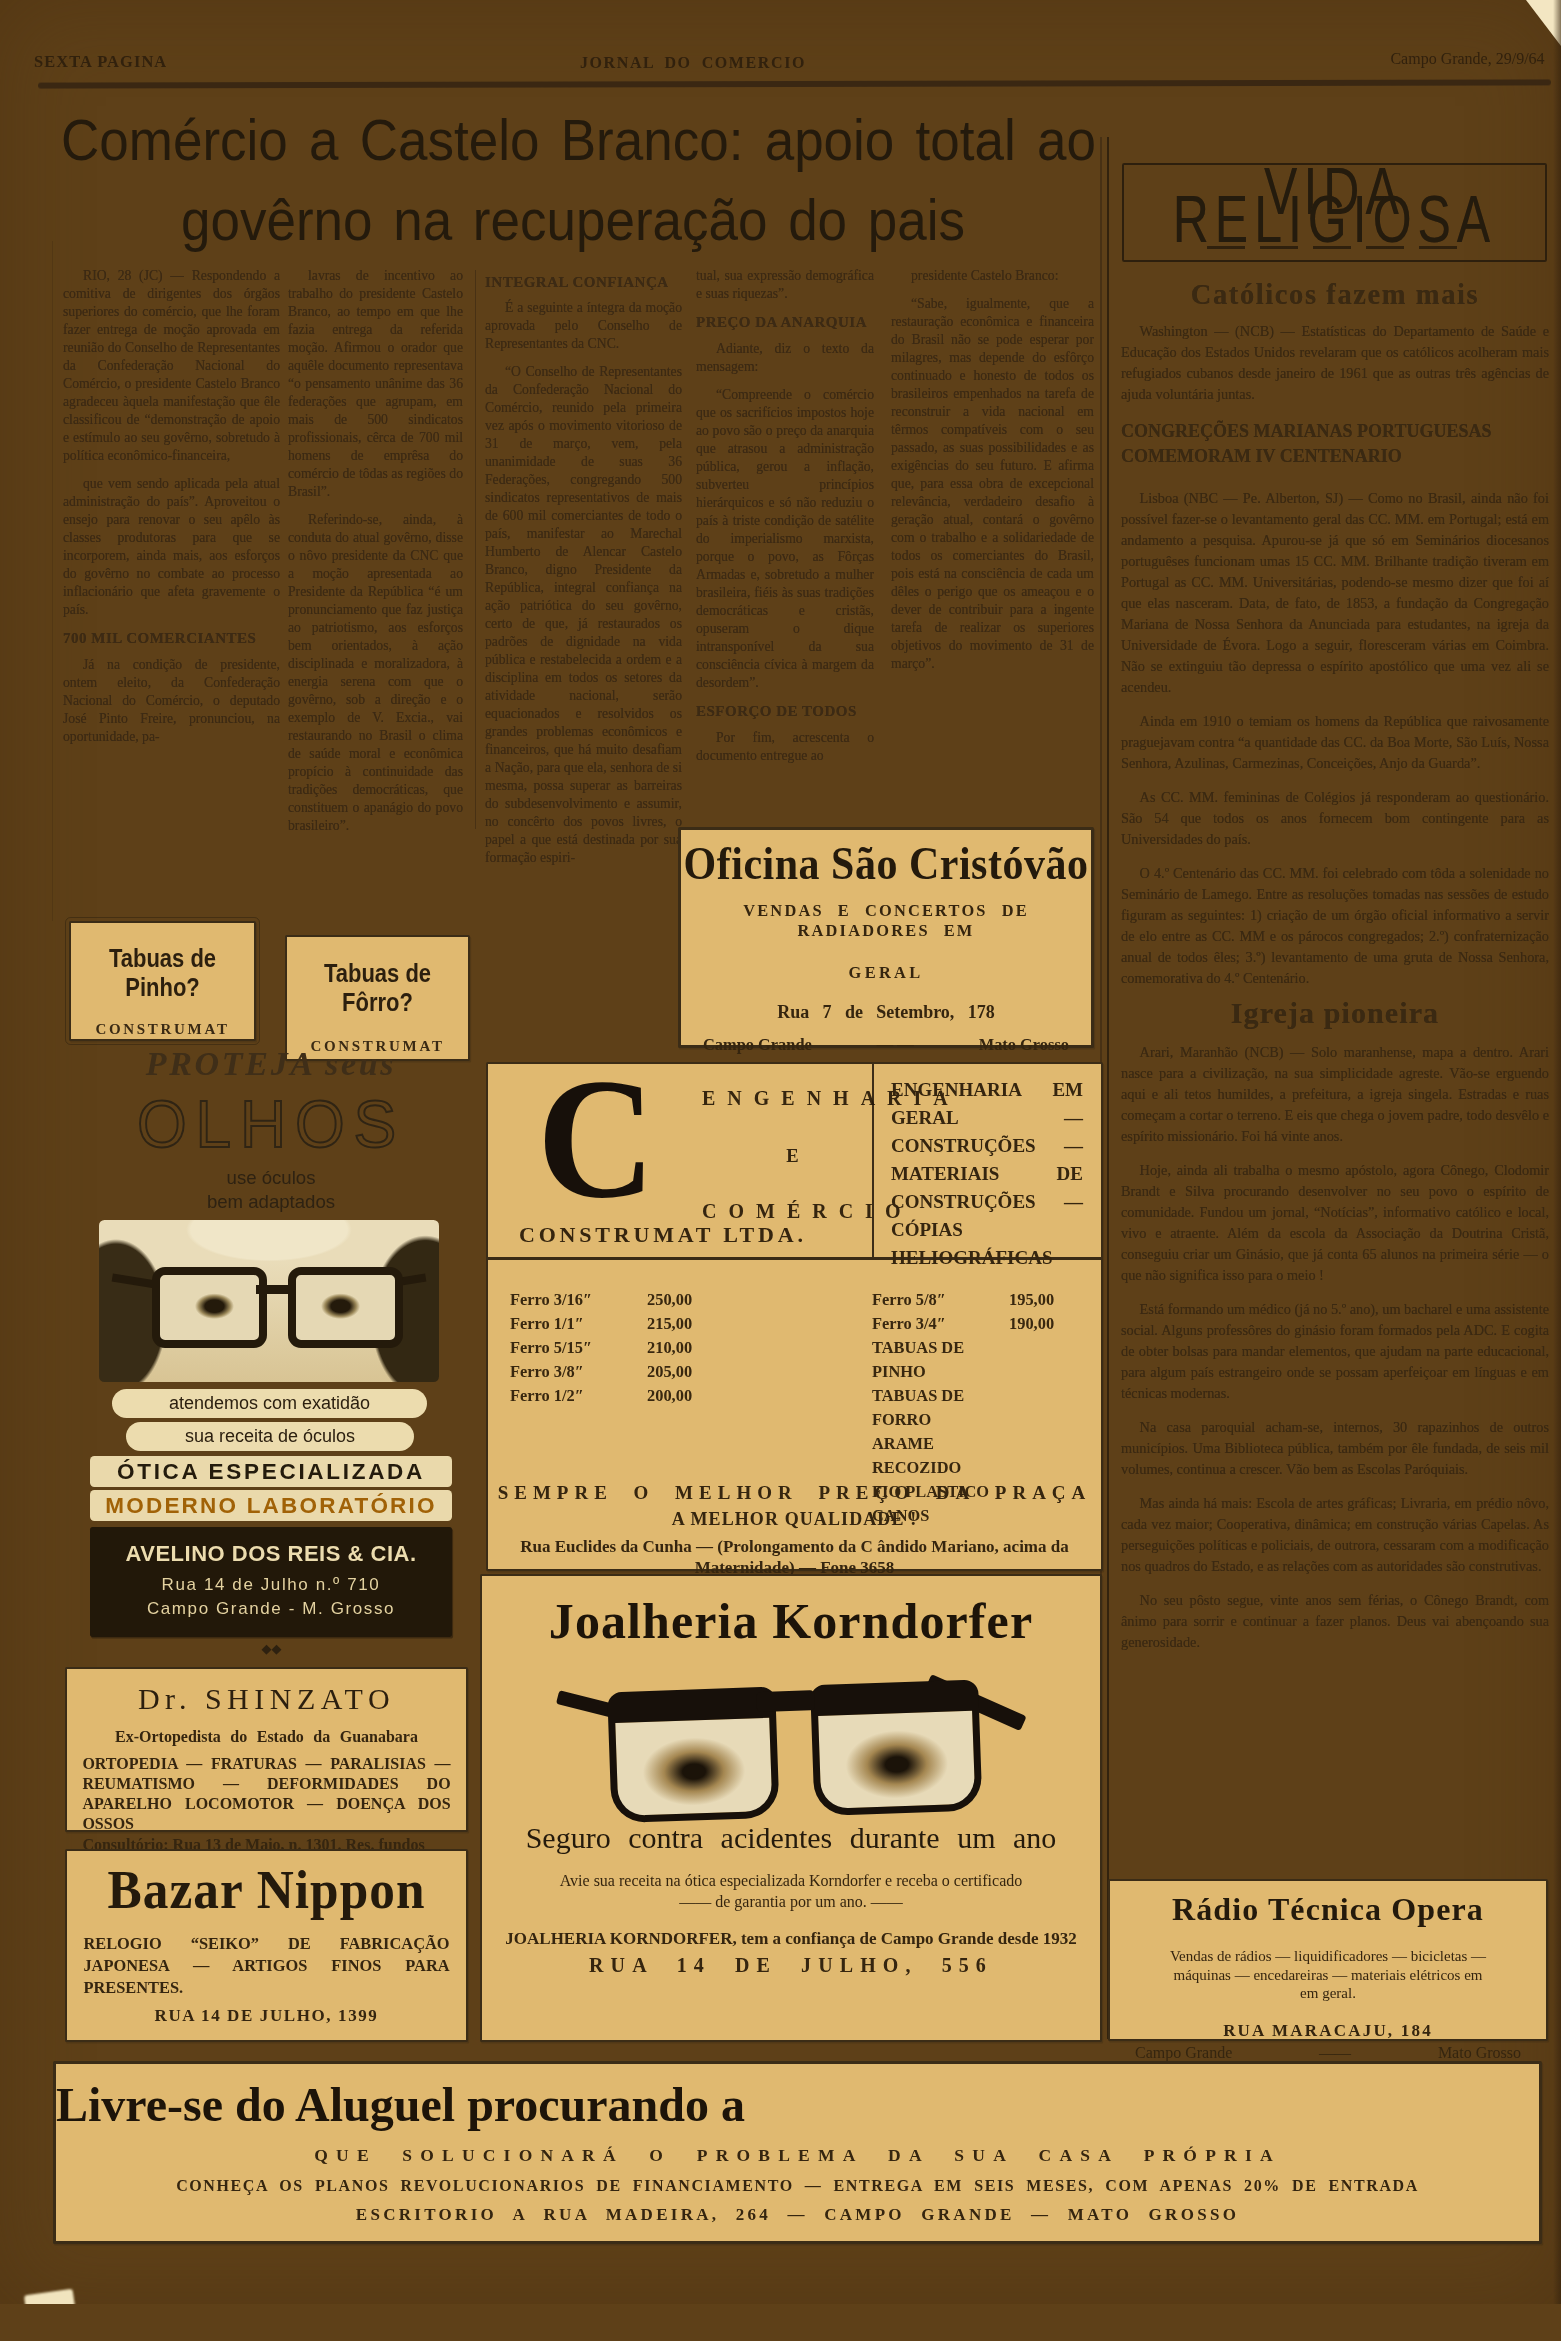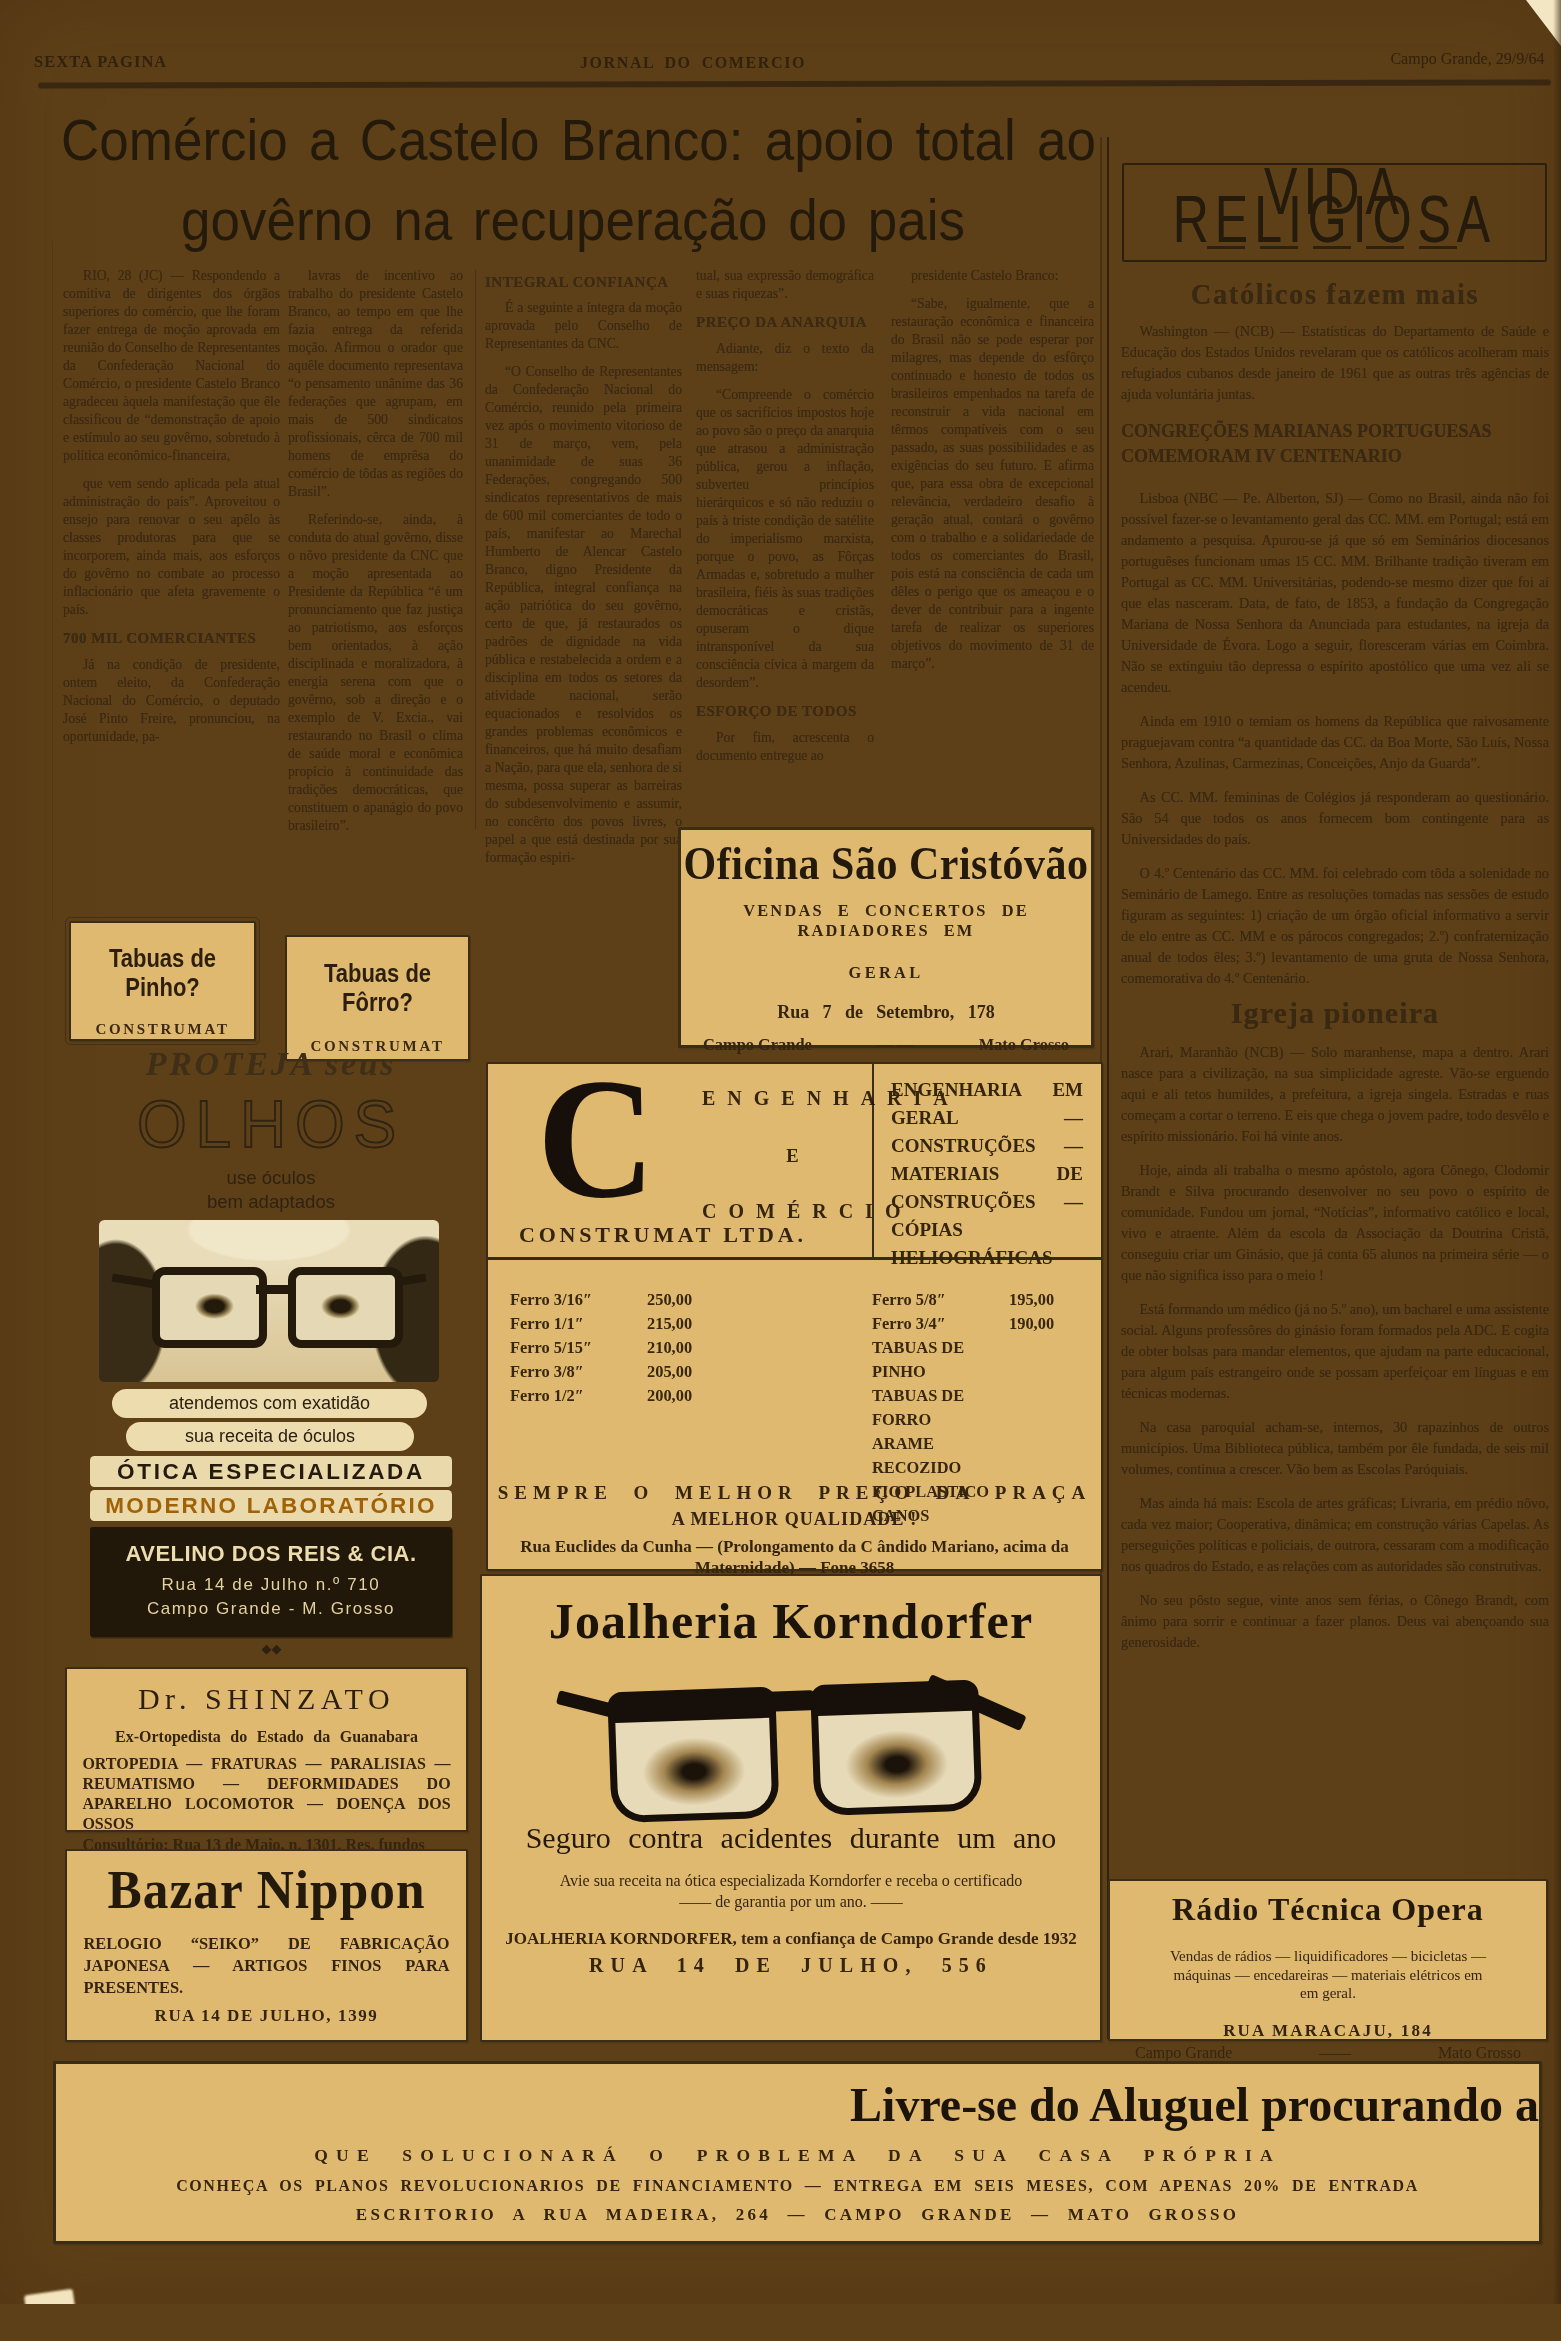--- a/index.html
+++ b/index.html
@@ -256,21 +256,21 @@
     <div class="serif ctr" style="font-size:15px;line-height:18.6px;">em geral.</div>
     <div class="serif b ctr" style="font-size:17px;margin-top:18px;letter-spacing:2.2px;">RUA MARACAJU, 184</div>
     <div style="display:flex;justify-content:space-between;margin:3.3px 25px 0;font-size:16px;">
       <span>Campo Grande</span>
       <span>——</span>
       <span>Mato Grosso</span>
     </div>
   </div>
 
   <div class="box opaque blur1" style="left:53px;top:2061px;width:1483px;height:177px;border-width:3.3px;">
-    <div style="display:flex;justify-content:flex-end;align-items:baseline;gap:24px;margin-top:13px;">
+    <div style="display:flex;justify-content:flex-start;align-items:baseline;gap:24px;margin-top:13px;">
       <span class="serif b" style="font-size:48px;color:#1d1409;">Livre-se do Aluguel procurando a</span>
     </div>
     <div class="serif b ctr" style="font-size:17.5px;margin-top:13px;letter-spacing:8.2px;word-spacing:13px;">QUE SOLUCIONARÁ O PROBLEMA DA SUA CASA PRÓPRIA</div>
     <div class="serif b ctr" style="font-size:16px;margin-top:11px;letter-spacing:1.6px;word-spacing:5.5px;">CONHEÇA OS PLANOS REVOLUCIONARIOS DE FINANCIAMENTO — ENTREGA EM SEIS MESES, COM APENAS 20% DE ENTRADA</div>
     <div class="serif b ctr" style="font-size:17px;margin-top:10px;letter-spacing:3.3px;word-spacing:8.8px;">ESCRITORIO A RUA MADEIRA, 264 — CAMPO GRANDE — MATO GROSSO</div>
   </div>
 
   <div class="abs" style="right:0;top:0;width:0;height:0;border-left:35px solid transparent;border-top:46px solid #f3e6c2;filter:blur(0.5px);"></div>
   <div class="abs" style="left:25px;top:2292px;width:49px;height:18.6px;background:#f1e4be;transform:rotate(-8deg);border-radius:3.3px;filter:blur(0.8px);"></div>
   <div class="hairline" style="left:52px;top:241px;width:1.1px;height:680px;background:rgba(60,40,18,.3);"></div>

